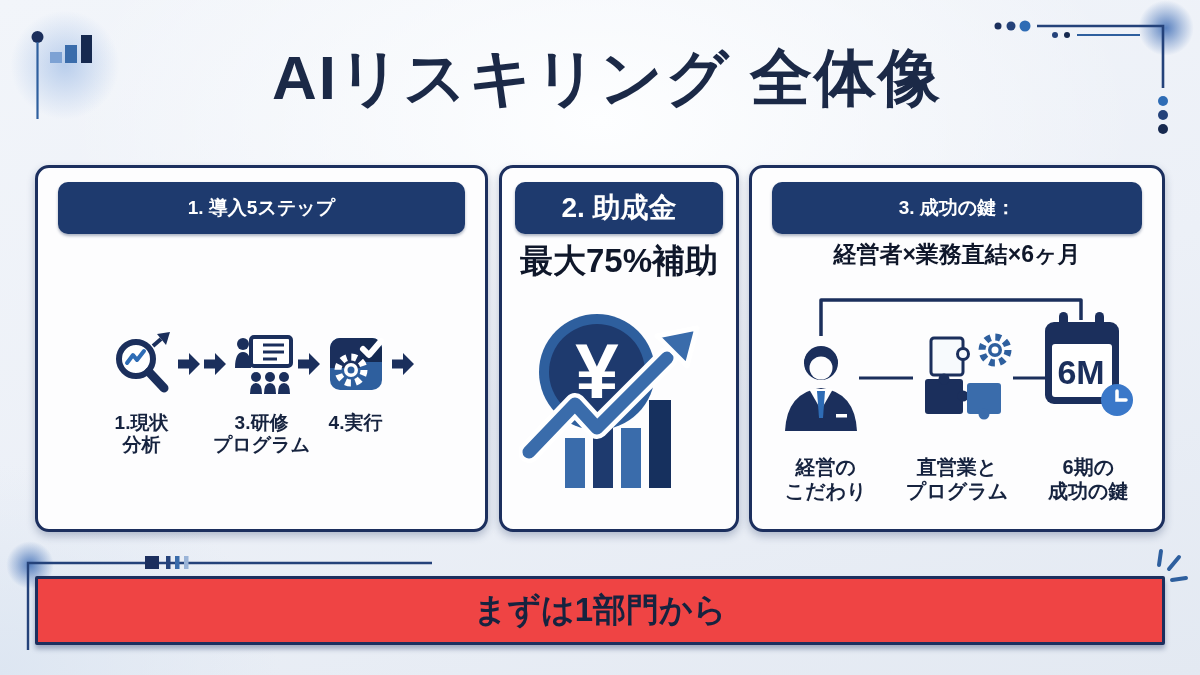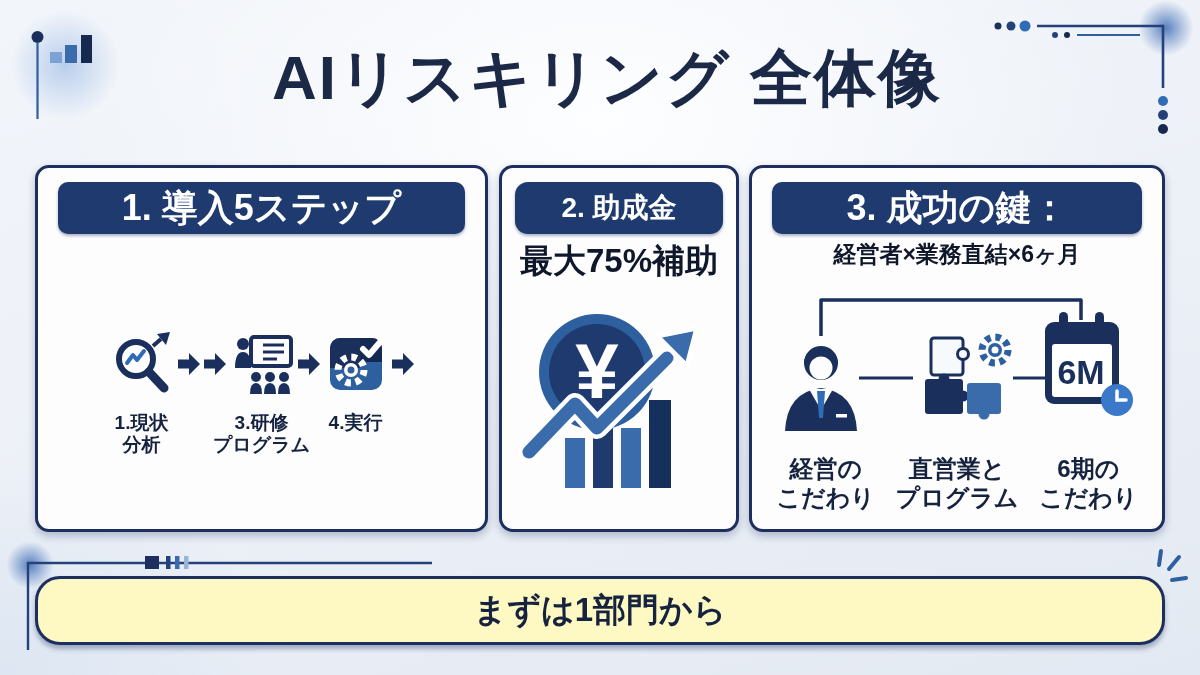--- a/index.html
+++ b/index.html
@@ -26,24 +26,24 @@
     box-shadow:0 4px 8px rgba(25,45,95,.28);
     box-sizing:border-box;
   }
   #panel-steps{left:35px;width:453px;}
   #panel-subsidy{left:499px;width:240px;}
   #panel-success{left:749px;width:416px;}
 
   .panel-header{
     margin:14px 20px 0 20px;height:52px;background:#1e3a6e;border-radius:10px;
     display:flex;align-items:center;justify-content:center;
-    color:#ffffff;font-size:36px;font-weight:bold;
+    color:#ffffff;font-size:19px;font-weight:bold;
     box-shadow:0 2px 3px rgba(20,40,80,.35);
   }
-  #panel-subsidy .panel-header{margin:14px 13px 0 13px;font-size:28px;border-radius:13px;}
+  #panel-subsidy .panel-header{margin:14px 13px 0 13px;font-size:28px;}
   .panel-subtitle{
     margin-top:5px;text-align:center;font-weight:bold;color:#0f172a;
   }
   #panel-subsidy .panel-subtitle{font-size:33px;letter-spacing:0px;}
   #panel-success .panel-subtitle{font-size:23px;}
 
   
   .steps-row{
     position:absolute;top:164px;left:6px;right:6px;
     display:flex;justify-content:center;align-items:flex-start;
@@ -59,28 +59,28 @@
 
   
   .subsidy-illustration{position:absolute;top:132px;left:50%;margin-left:-100px;width:200px;height:195px;}
 
   
   .success-icons{position:absolute;top:118px;left:50%;margin-left:-198px;width:396px;height:165px;}
   .success-labels{
     position:absolute;top:287px;left:8px;right:8px;display:flex;justify-content:space-between;
   }
   .success-label{
-    width:133px;text-align:center;font-size:24px;font-weight:bold;color:#16233f;
+    width:133px;text-align:center;font-size:20px;font-weight:bold;color:#16233f;
     line-height:1.2;white-space:pre-line;
   }
 
   
   .footer-banner{
     position:absolute;left:35px;top:576px;width:1130px;height:69px;
-    background:#fef9c3;border:3px solid #1c2f5e;border-radius:25px;
+    background:#ef4444;border:3px solid #1c2f5e;border-radius:2px;
     box-sizing:border-box;display:flex;align-items:center;justify-content:center;
     box-shadow:0 4px 5px rgba(25,45,95,.35);
     font-size:33px;font-weight:bold;color:#16233f;
   }
 
   .deco{position:absolute;pointer-events:none;}
 </style>
 </head>
 <body>
 
@@ -255,19 +255,19 @@
       <path d="M358,105 V114 H367" stroke="#ffffff" stroke-width="3.5" fill="none" stroke-linecap="round"></path>
     </g>
   </svg>
 
   <div class="success-labels">
     <div class="success-label">経営の
 こだわり</div>
     <div class="success-label">直営業と
 プログラム</div>
     <div class="success-label">6期の
-こだわり</div>
+成功の鍵</div>
   </div>
 </div>
 
 <div class="footer-banner">
   <span>まずは1部門から</span>
 </div>
 
 </body></html>

